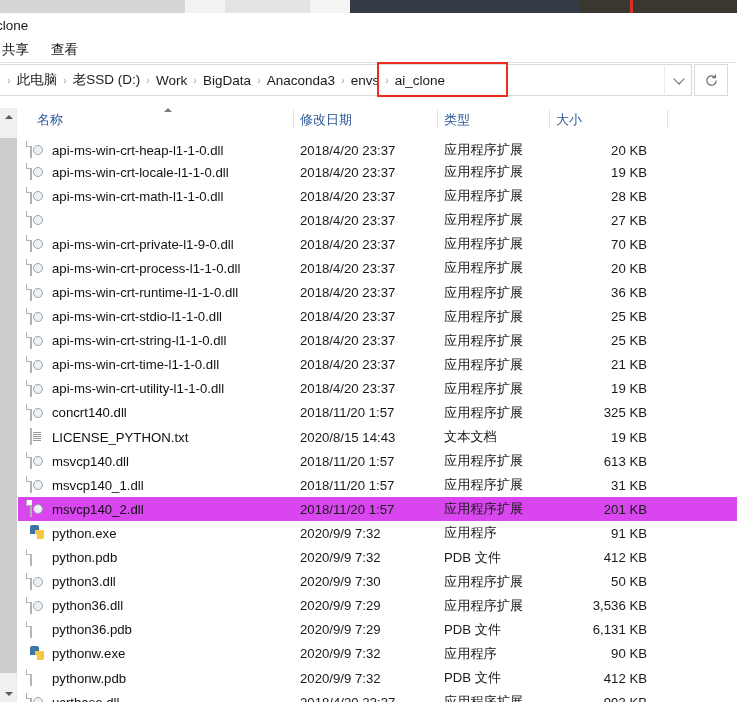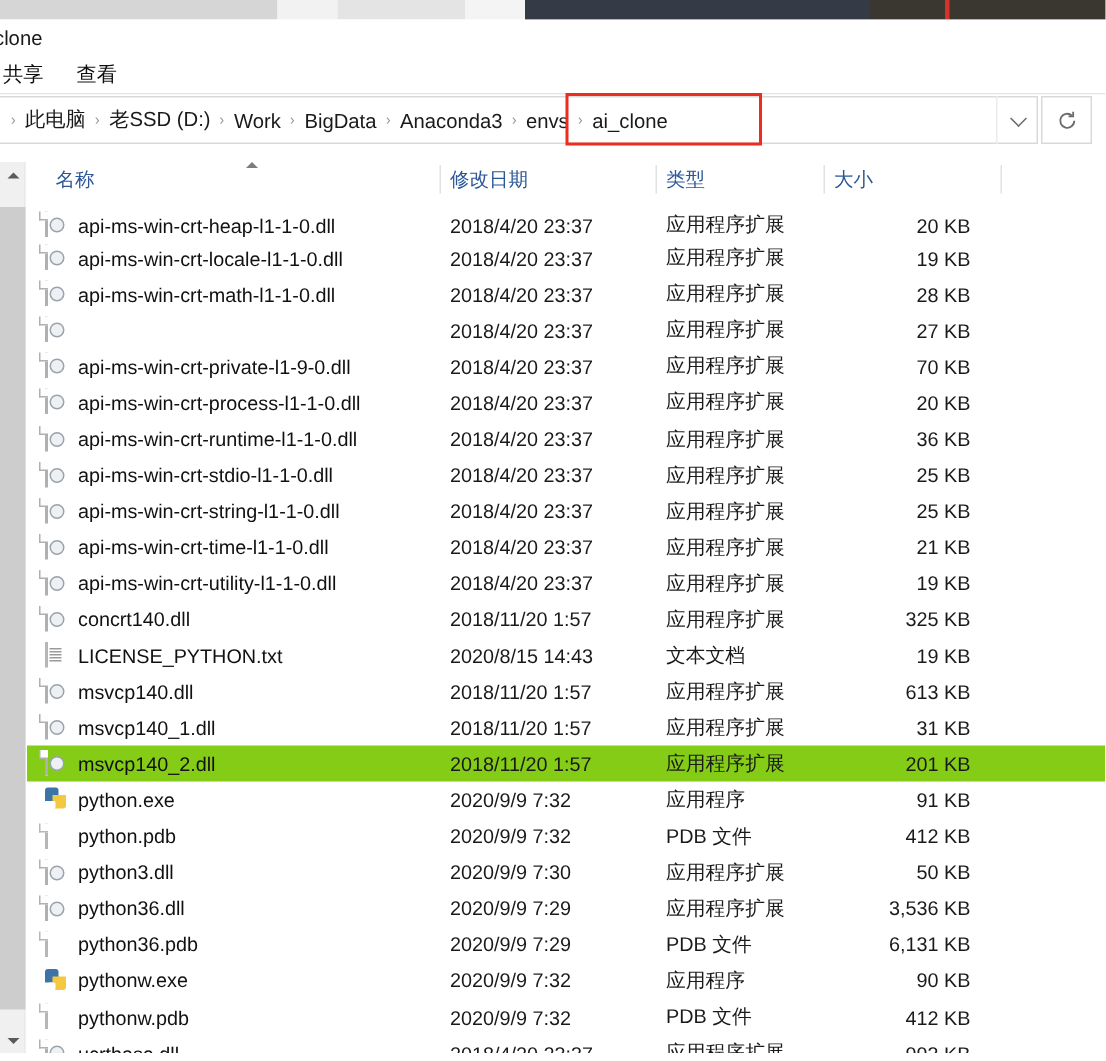--- a/index.html
+++ b/index.html
@@ -146,21 +146,21 @@
   .filelist {
     position: absolute; left: 18px; top: 120px; width: 719px; height: 582px;
     overflow: hidden;
   }
   .row {
     position: relative; height: 24.1px; width: 719px;
     display: flex; align-items: center;
     font-size: 13.2px; color: #111111;
     cursor: default;
   }
-  .row.sel-light { background: #84cc16; }
+  .row.sel-light { background: #d946ef; }
   .cell-name {
     position: absolute; left: 12px; display: flex; align-items: center; gap: 7px;
     white-space: nowrap;
   }
   .cell-date { position: absolute; left: 282px; color: #1a1a1a; white-space: nowrap; }
   .cell-type { position: absolute; left: 426px; color: #1a1a1a; white-space: nowrap; }
   .cell-size { position: absolute; left: 531px; width: 98px; text-align: right; color: #1a1a1a; white-space: nowrap; }
 
   .ficon { width: 15px; height: 16px; position: relative; flex: 0 0 auto; }
 

